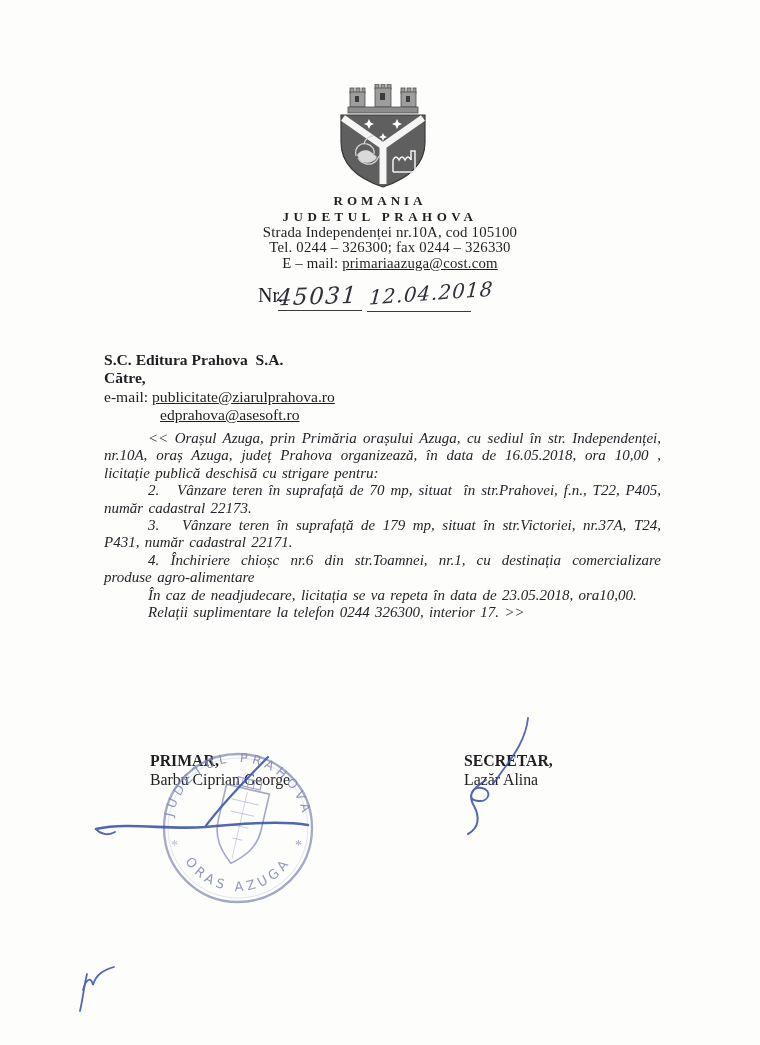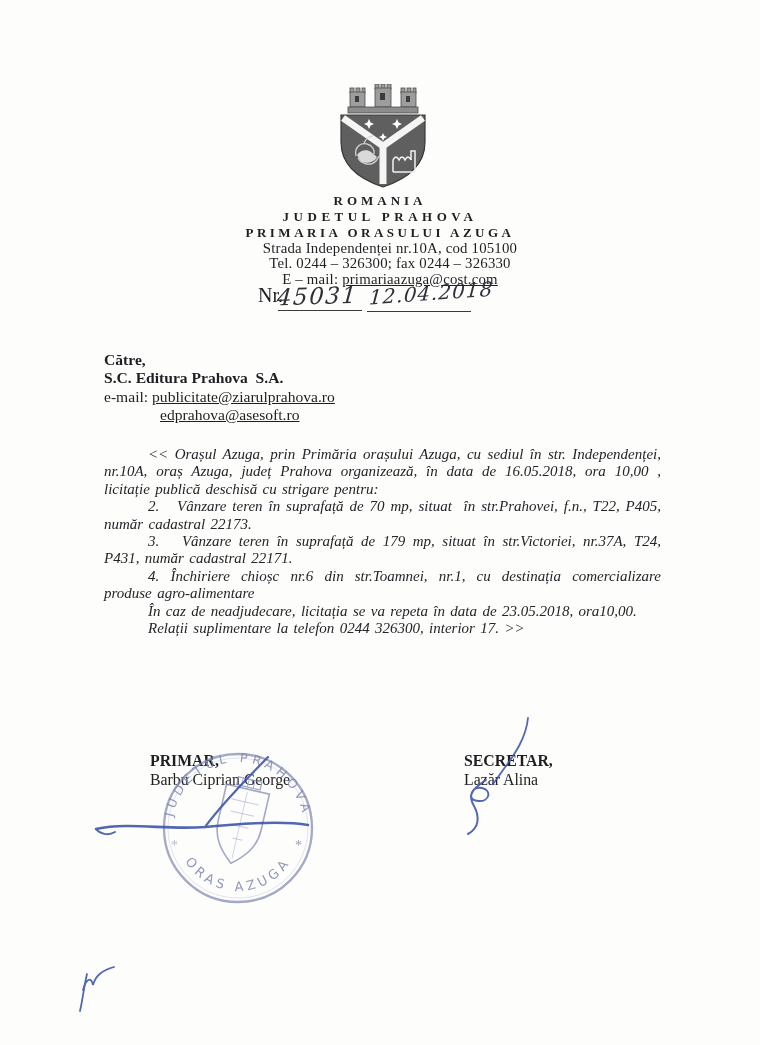--- a/index.html
+++ b/index.html
@@ -24,21 +24,21 @@
   .hand-date{left:369px;top:281px;font-size:20px;transform:rotate(-4deg) skewX(-8deg);letter-spacing:1px;}
   .nr-underline{position:absolute;height:1.4px;background:#3b3b3b;}
   .nru1{left:278px;top:310px;width:84px;}
   .nru2{left:367px;top:311px;width:104px;}
   
   .recipient{position:absolute;left:104px;top:351px;font-size:15.6px;line-height:18.4px;}
   .bold{font-weight:bold;}
   .indent-email{padding-left:56px;}
   
   .letter-body{
-    position:absolute;left:104px;top:446px;width:557px;
+    position:absolute;left:104px;top:430px;width:557px;
     font-style:italic;font-size:15px;line-height:17.4px;
     text-align:justify;word-spacing:1.6px;color:#24242a;
   }
   .letter-body p{margin:0;text-indent:44px;}
   
   .sig{position:absolute;font-size:15.8px;line-height:18.5px;}
   .sig-primar{left:150px;top:752px;}
   .sig-secretar{left:464px;top:752px;}
   
   .stamp{position:absolute;left:157px;top:747px;width:162px;height:162px;}
@@ -89,35 +89,34 @@
     </g>
     <g stroke="#f2f2f2" fill="none" stroke-width="1.5">
       <path d="M59,88 V76 C61,72 63,72 65,76 C67,72 69,72 71,76 C73,72 75,72 77,76 V76"></path>
       <path d="M77,76 V67 H81 V88 H59"></path>
     </g>
   </svg>
 
   <div class="hdr">
     <div class="hdr-caps ls1">ROMANIA</div>
     <div class="hdr-caps ls2">JUDETUL PRAHOVA</div>
-    <div class="hdr-caps ls3">PRIMARIA ORASULUI AZUGA</div>
     <div class="hdr-small">Strada Independenței nr.10A, cod 105100</div>
     <div class="hdr-small">Tel. 0244 – 326300; fax 0244 – 326330</div>
     <div class="hdr-small"><span>E – mail: </span><span class="u">primariaazuga@cost.com</span></div>
   </div>
 
   <div class="nr-row">Nr.</div>
   <div class="hand hand-num">45031</div>
   <div class="hand hand-date">12.04.2018</div>
   <div class="nr-underline nru1"></div>
   <div class="nr-underline nru2"></div>
 
   <div class="recipient">
+    <div class="bold">S.C. Editura Prahova&nbsp; S.A.</div>
     <div class="bold">Către,</div>
-    <div class="bold">S.C. Editura Prahova&nbsp; S.A.</div>
     <div><span>e-mail: </span><span class="u">publicitate@ziarulprahova.ro</span></div>
     <div class="indent-email"><span class="u">edprahova@asesoft.ro</span></div>
   </div>
 
   <div class="letter-body">
     <p>&lt;&lt; Orașul Azuga, prin Primăria orașului Azuga, cu sediul în str. Independenței, nr.10A, oraș Azuga, județ Prahova organizează, în data de 16.05.2018, ora 10,00 , licitație publică deschisă cu strigare pentru:</p>
     <p>2.&nbsp;&nbsp; Vânzare teren în suprafață de 70 mp, situat &nbsp;în str.Prahovei, f.n., T22, P405, număr cadastral 22173.</p>
     <p>3.&nbsp;&nbsp; Vânzare teren în suprafață de 179 mp, situat în str.Victoriei, nr.37A, T24, P431, număr cadastral 22171.</p>
     <p>4. Închiriere chioșc nr.6 din str.Toamnei, nr.1, cu destinația comercializare produse agro-alimentare</p>
     <p>În caz de neadjudecare, licitația se va repeta în data de 23.05.2018, ora10,00.</p>

